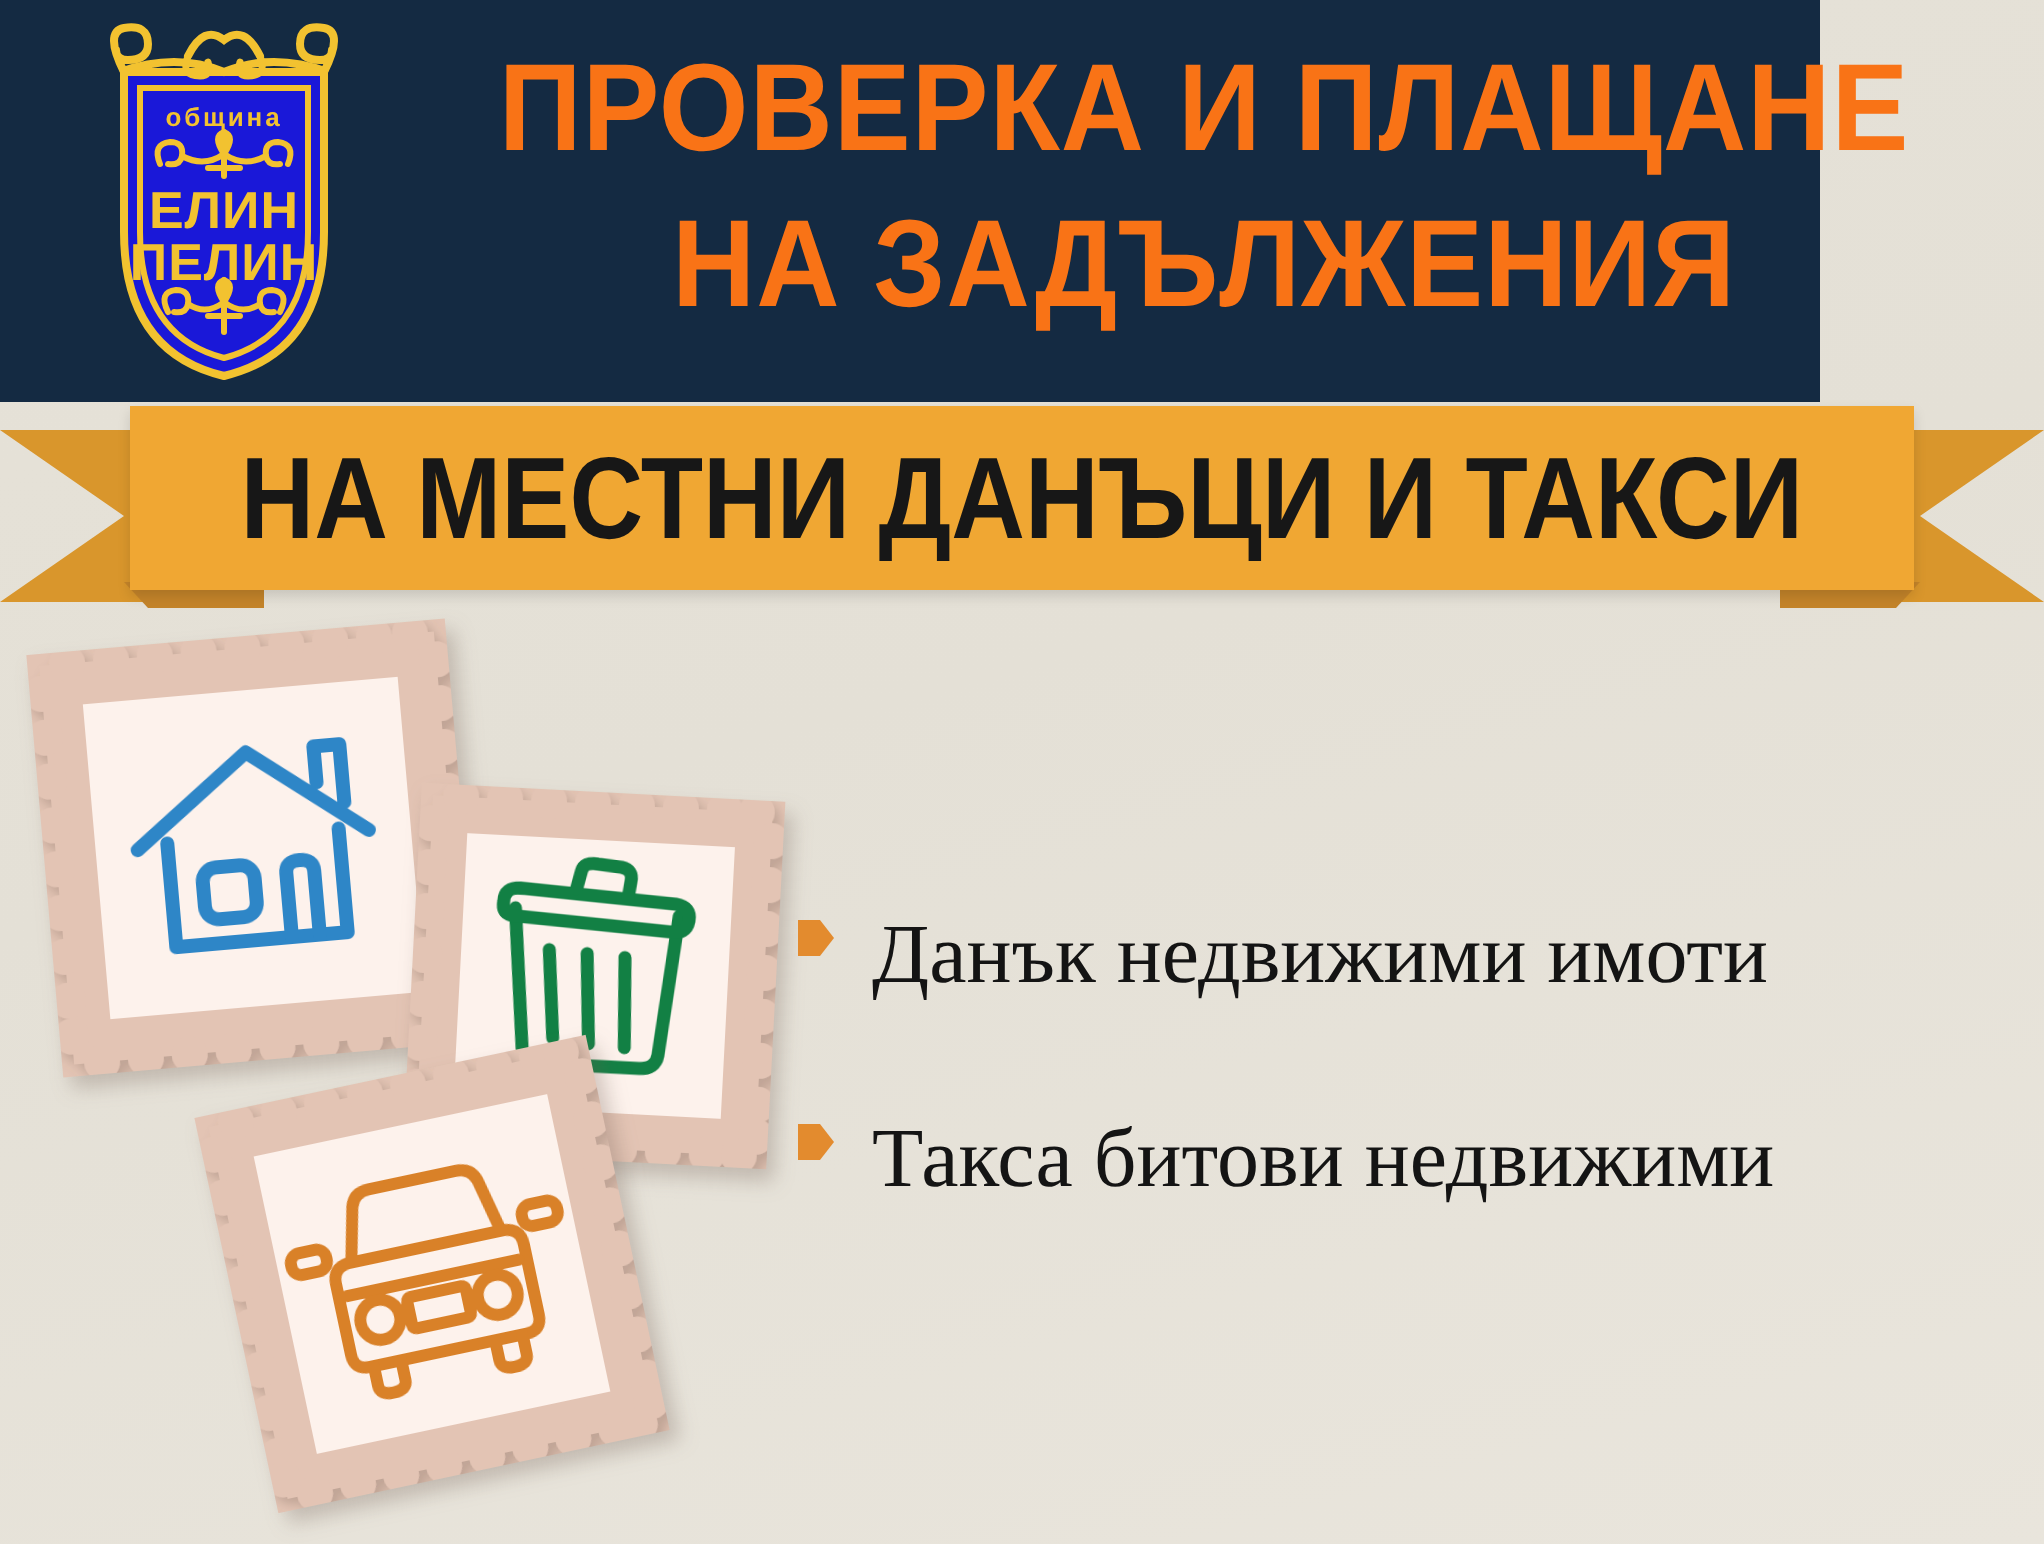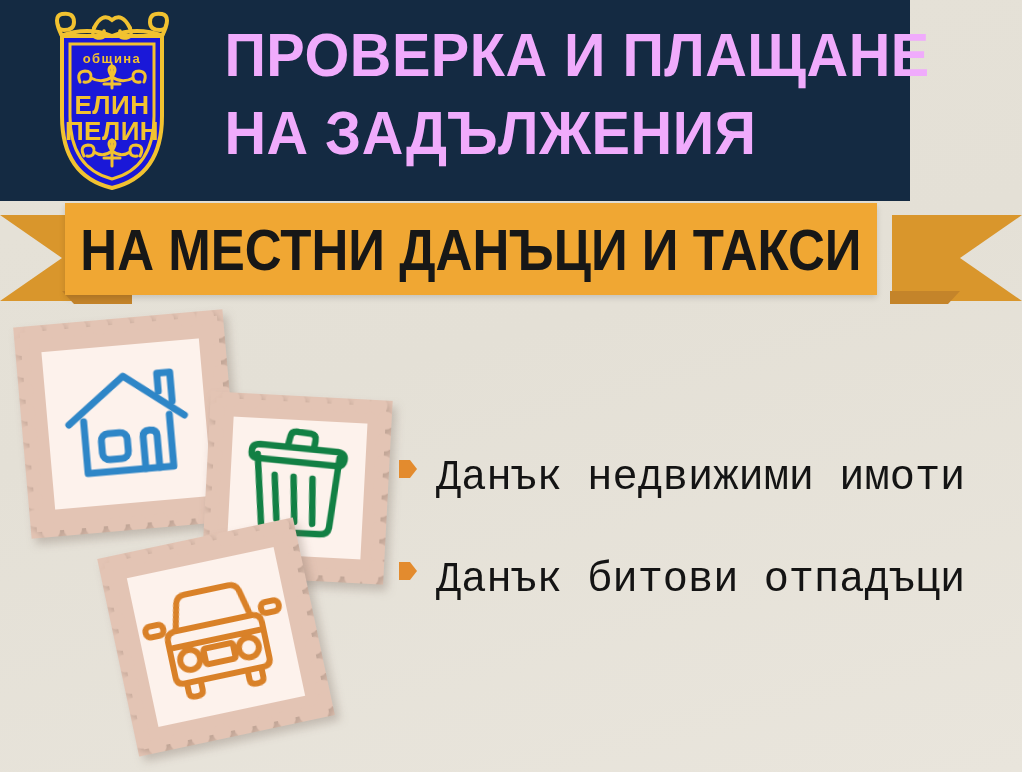--- a/index.html
+++ b/index.html
@@ -31,21 +31,22 @@
     left: 32px;
     top: 6px;
     width: 160px;
     height: 188px;
   }
   .title-block {
     position: absolute;
     left: 196px;
     top: 16px;
     width: 812px;
-    color: #f0abfc;
+    text-align: center;
+    color: #f97316;
   }
   .title-line {
     font-family: "Liberation Sans", sans-serif;
     font-weight: bold;
     font-size: 62px;
     line-height: 78px;
     letter-spacing: 0.5px;
     transform: scaleX(0.93);
     transform-origin: center;
     white-space: nowrap;
@@ -84,21 +85,21 @@
   .ribbon-shadow-r {
     position: absolute;
     right: 62px; top: 93px;
     width: 70px; height: 13px;
     background: #c4842a;
     clip-path: polygon(0 0, 70px 0, 58px 13px, 0 13px);
   }
   .ribbon-band {
     position: absolute;
     left: 65px; top: 5px;
-    width: 812px;
+    width: 892px;
     height: 92px;
     background: #f0a733;
     box-shadow: 0 3px 6px rgba(0,0,0,0.13);
     display: flex;
     align-items: center;
     justify-content: center;
   }
   .ribbon-text {
     font-family: "Liberation Sans", sans-serif;
     font-weight: bold;
@@ -131,21 +132,21 @@
     align-items: center;
     height: 102px;
   }
   .bullet-mark {
     width: 20px;
     height: 22px;
     margin-right: 18px;
     flex: 0 0 auto;
   }
   .bullet-text {
-    font-family: Liberation Mono, monospace;
+    font-family: Liberation Serif, serif;
     font-size: 42px;
     color: #141414;
     white-space: nowrap;
     line-height: 1;
     margin-top: 18px;
   }
 </style>
 </head>
 <body>
 
@@ -395,19 +396,19 @@
       <svg class="bullet-mark" viewBox="0 0 20 22">
         <path d="M1 2 L12 2 L19 11 L12 20 L1 20 Z" fill="#e38b2e"></path>
       </svg>
       <span class="bullet-text">Данък недвижими имоти</span>
     </div>
 
     <div class="bullet-row">
       <svg class="bullet-mark" viewBox="0 0 20 22">
         <path d="M1 2 L12 2 L19 11 L12 20 L1 20 Z" fill="#e38b2e"></path>
       </svg>
-      <span class="bullet-text">Данък битови отпадъци</span>
+      <span class="bullet-text">Такса битови недвижими</span>
     </div>
 
 
   </div>
 
 </div>
 
 </body></html>

